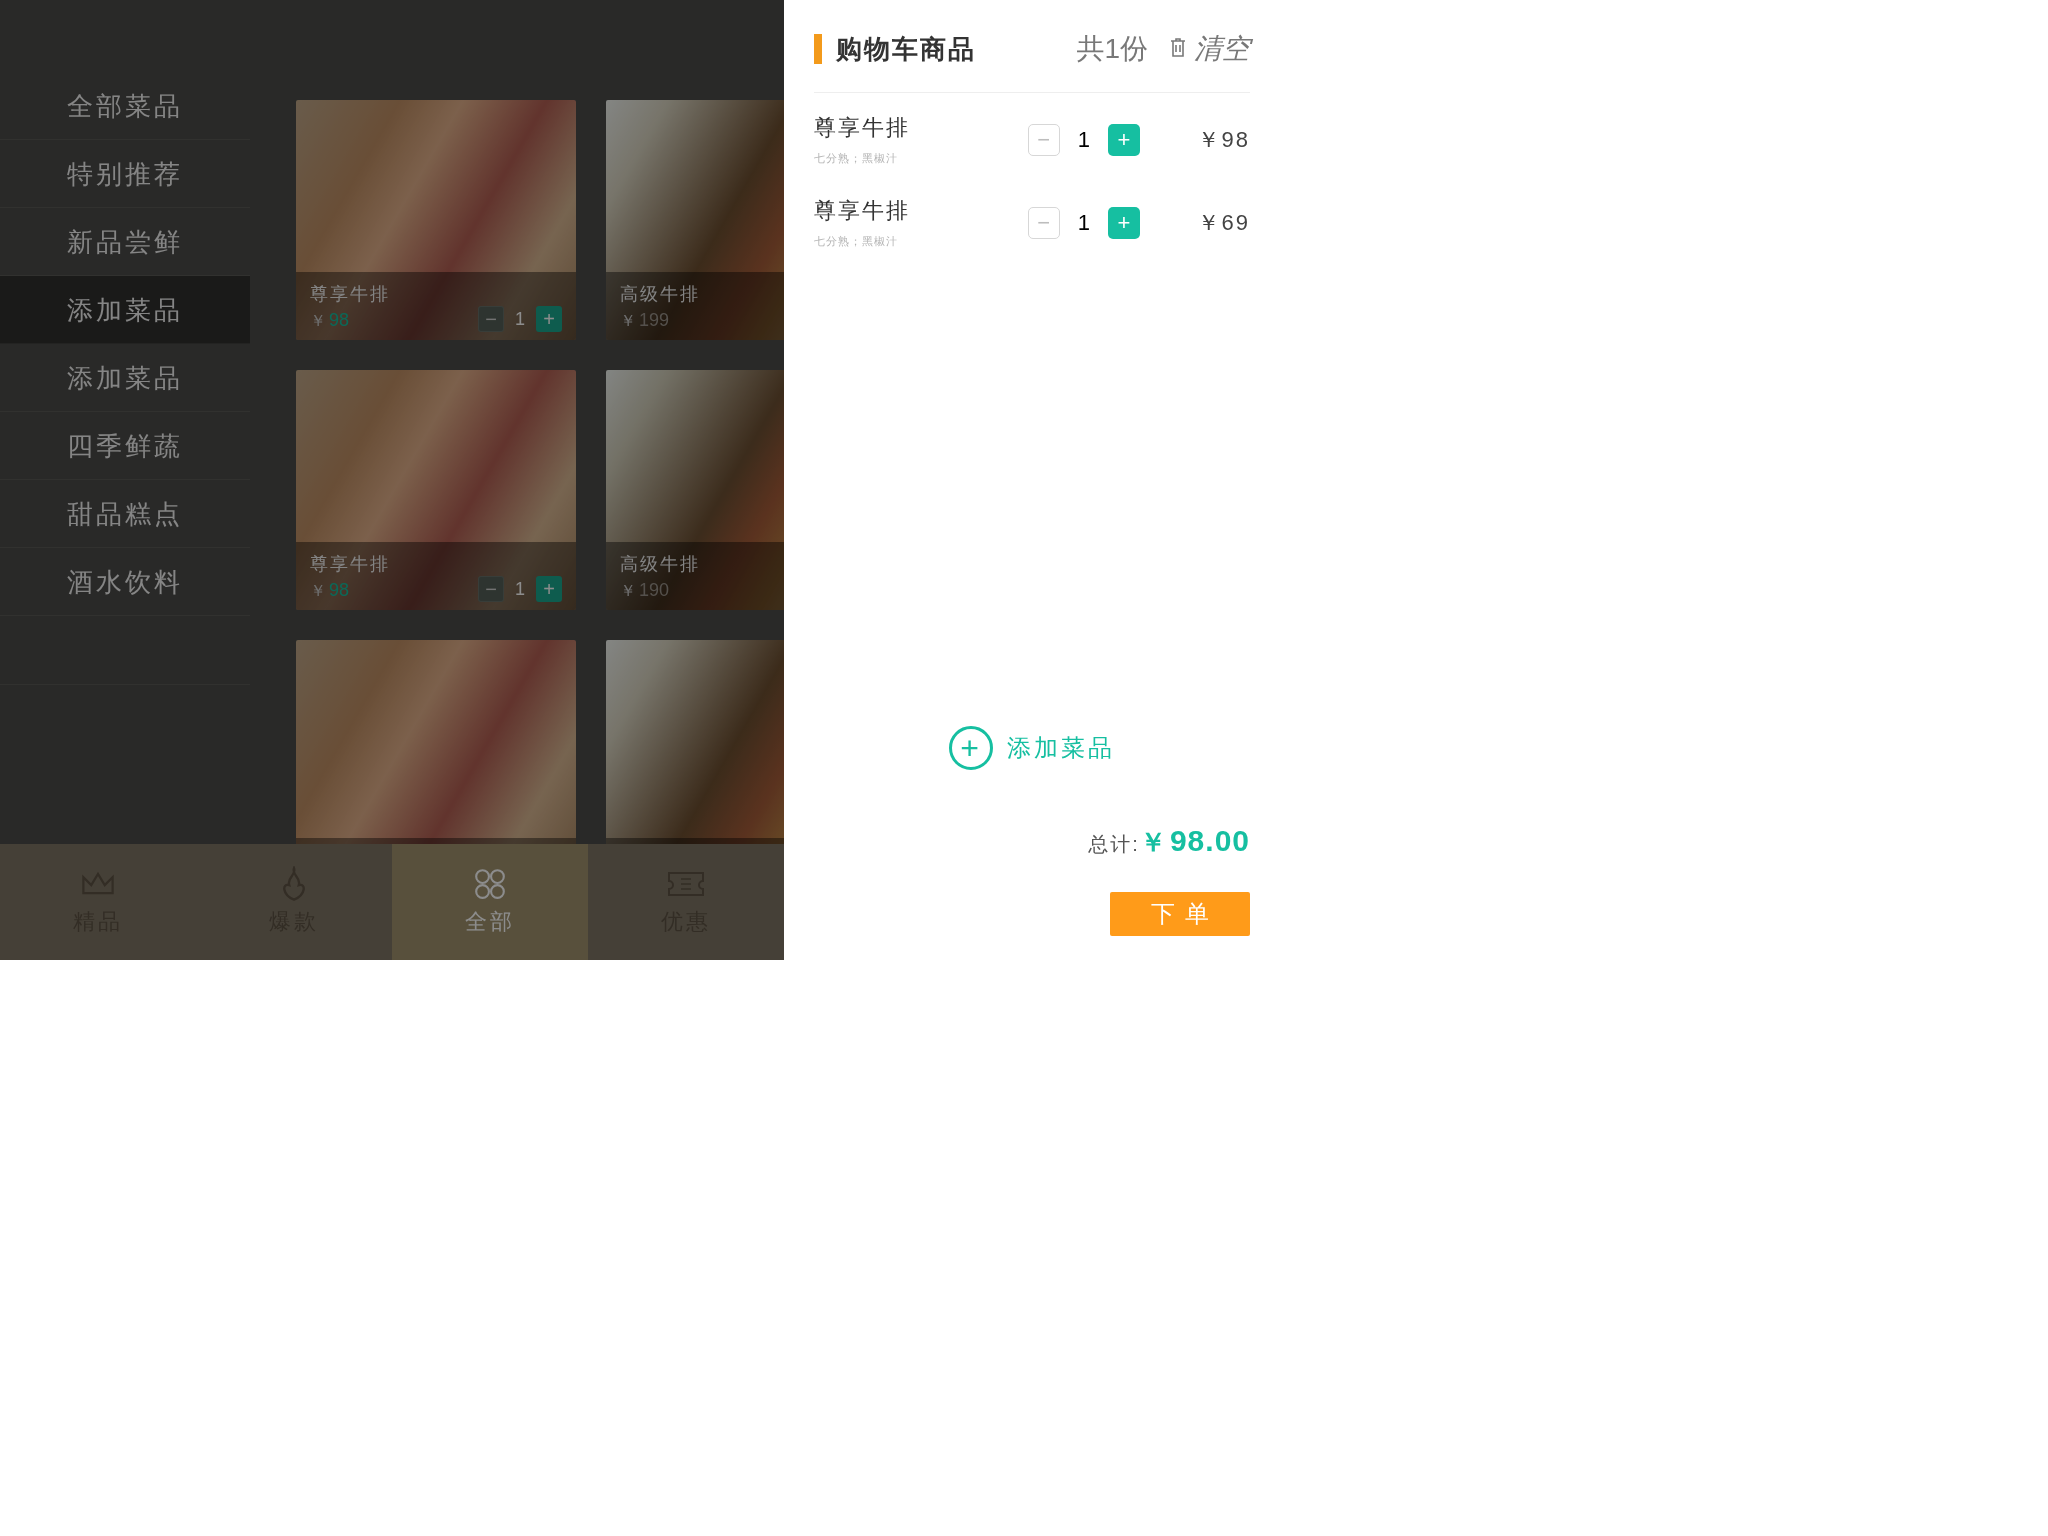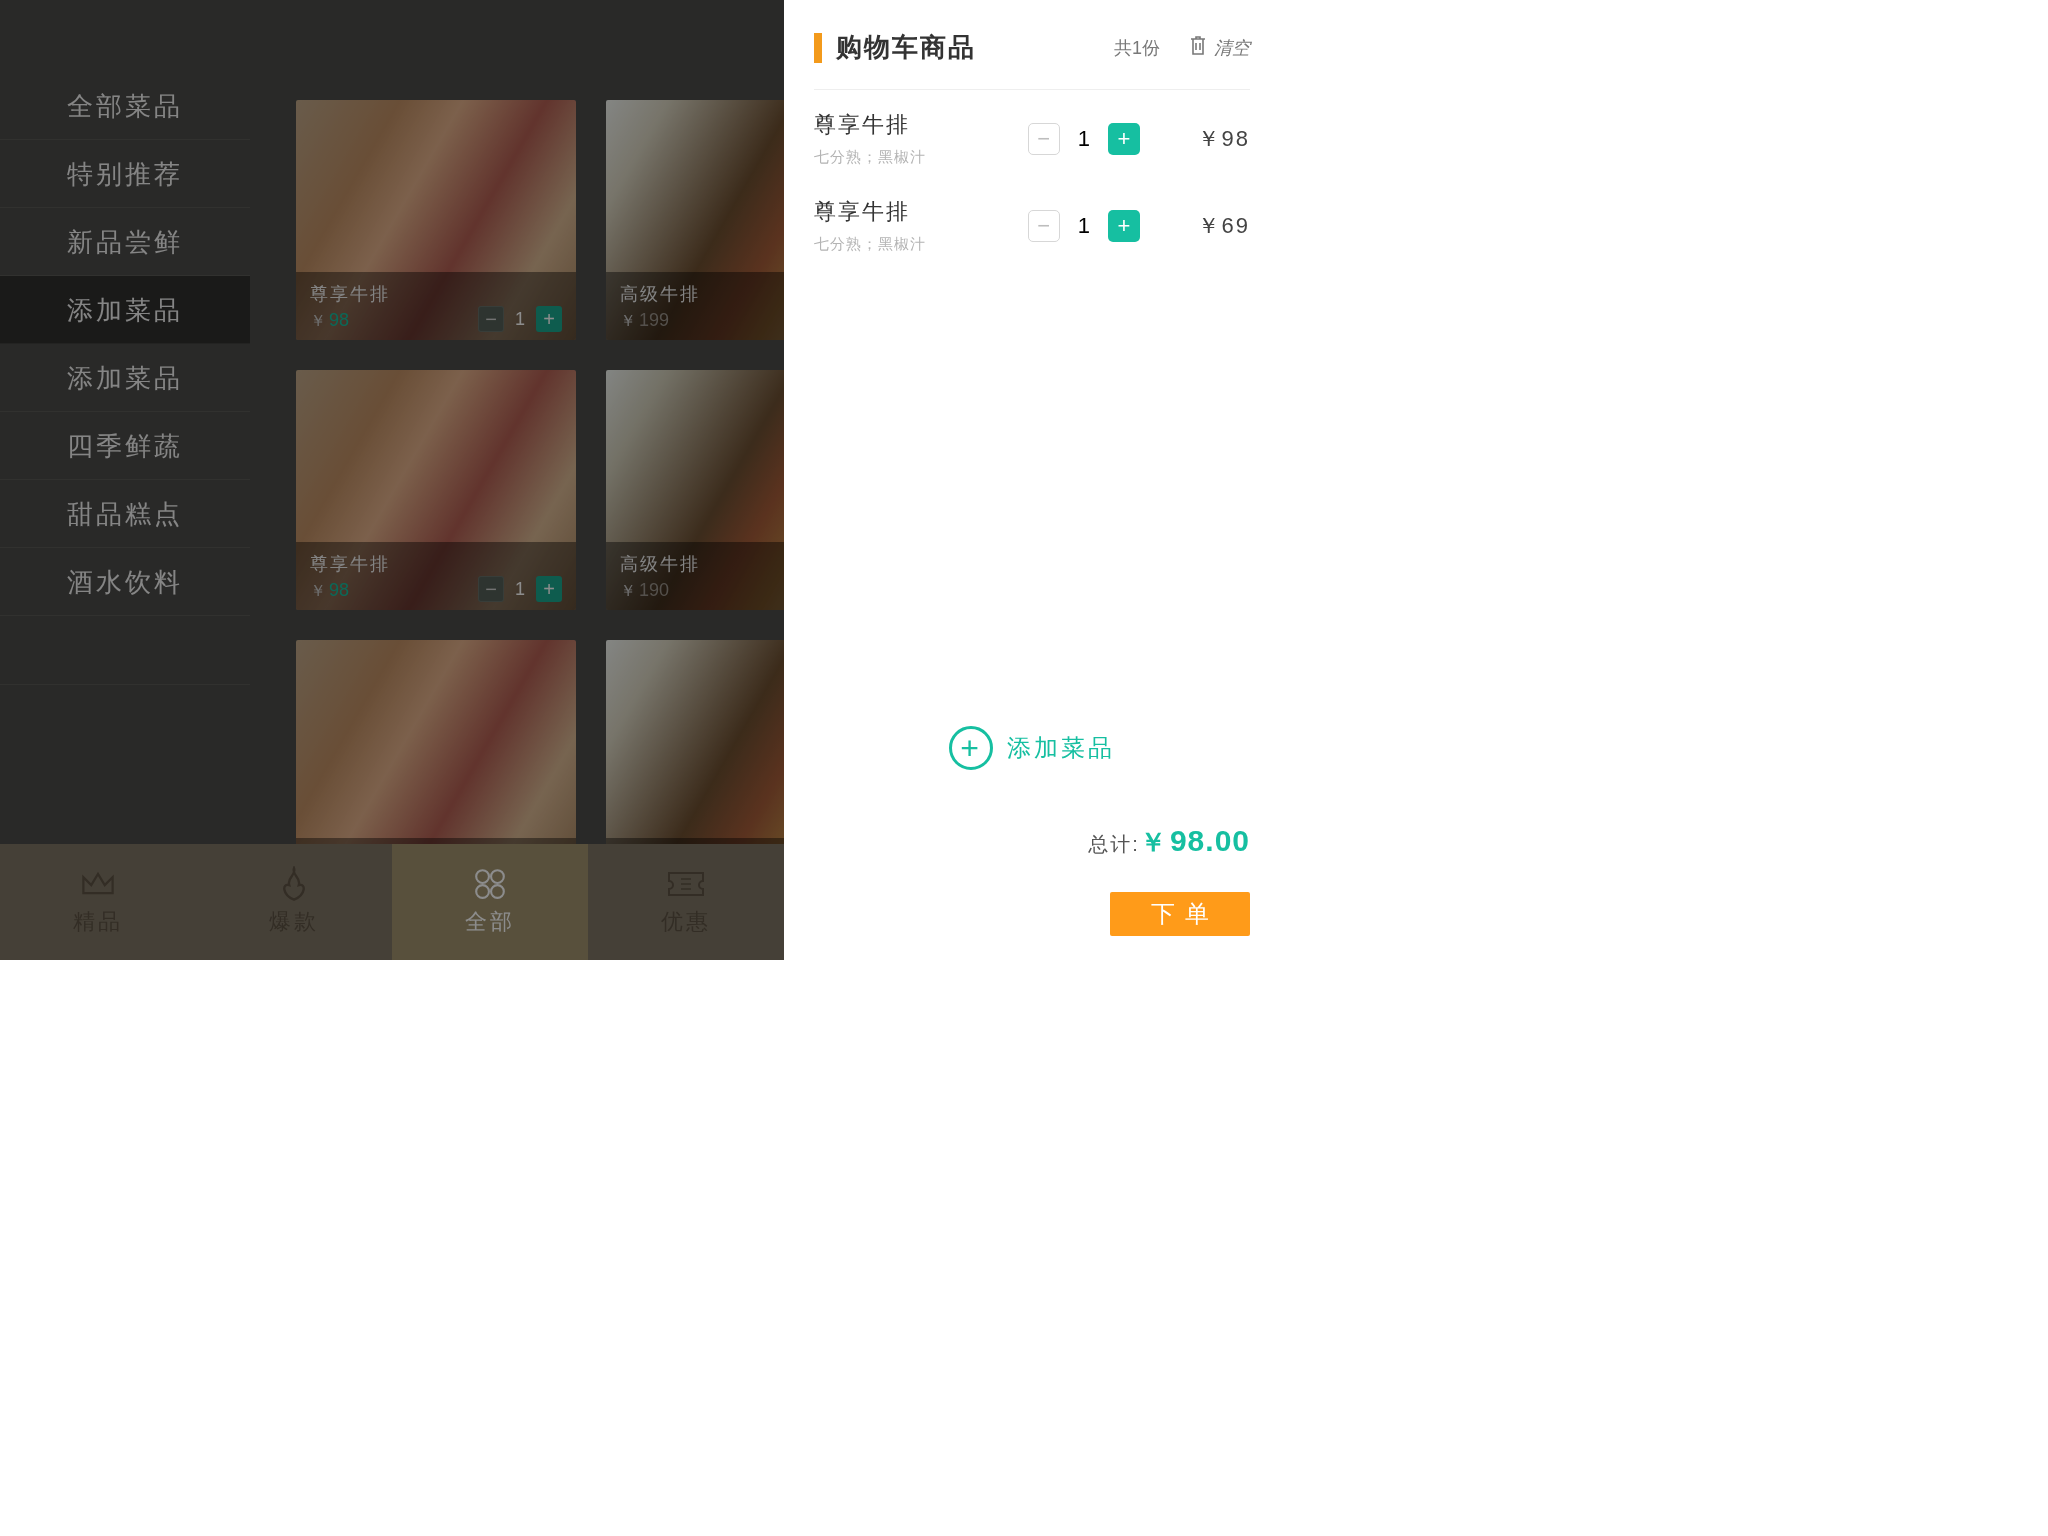--- a/index.html
+++ b/index.html
@@ -44,30 +44,30 @@
   .nav-icon { width: 38px; height: 34px; display: flex; align-items: center; justify-content: center; }
   .nav-icon svg { stroke: #5d5344; fill: none; stroke-width: 2; }
   .nav-item.active .nav-icon svg { stroke: #ffffff; }
   .nav-label { }
 
   
   .right { position: relative; flex: 1; background: #ffffff; display: flex; flex-direction: column; padding: 30px 30px 0 30px; }
   .cart-header { display: flex; align-items: center; margin-bottom: 24px; }
   .accent-bar { width: 8px; height: 30px; background: #f39a1b; margin-right: 14px; }
   .cart-title { font-size: 26px; font-weight: 600; letter-spacing: 2px; color: #333; }
-  .cart-header-right { margin-left: auto; display: flex; align-items: center; gap: 28px; color: #787878; font-size: 18px; text-align: right; }
+  .cart-header-right { margin-left: auto; display: flex; align-items: center; gap: 20px; color: #787878; font-size: 28px; text-align: right; }
   .clear-btn { display: flex; align-items: center; gap: 6px; cursor: pointer; font-style: italic; }
   .clear-btn svg { stroke: #787878; fill: none; stroke-width: 1.6; }
 
   .hr { height: 1px; background: #eeeeee; margin-bottom: 20px; }
 
   .cart-list { display: flex; flex-direction: column; gap: 30px; }
   .cart-row { display: grid; grid-template-columns: 1fr auto 90px; align-items: center; column-gap: 20px; }
   .cart-name { font-size: 22px; color: #333; letter-spacing: 2px; }
-  .cart-opts { font-size: 15px; color: #b4b4b4; margin-top: 8px; letter-spacing: 1px; }
+  .cart-opts { font-size: 11px; color: #b4b4b4; margin-top: 8px; letter-spacing: 1px; }
   .cart-stepper { display: flex; align-items: center; gap: 18px; }
   .cart-btn { width: 32px; height: 32px; display: flex; align-items: center; justify-content: center; border-radius: 5px; font-size: 22px; line-height: 1; }
   .cart-minus { border: 1.5px solid #d7d7d7; color: #bdbdbd; }
   .cart-plus  { background: #16bfa1; color: #ffffff; }
   .cart-qty { font-size: 22px; }
   .cart-price { text-align: right; font-size: 22px; color: #444; letter-spacing: 2px; }
 
   .add-more { margin-top: auto; margin-bottom: 190px; display: flex; align-items: center; justify-content: center; gap: 14px; color: #16bfa1; font-size: 24px; letter-spacing: 3px; cursor: pointer; }
   .add-icon { width: 44px; height: 44px; border: 3px solid #16bfa1; border-radius: 50%; display: flex; align-items: center; justify-content: center; }
   .add-icon span { color: #16bfa1; font-size: 32px; line-height: 1; }

